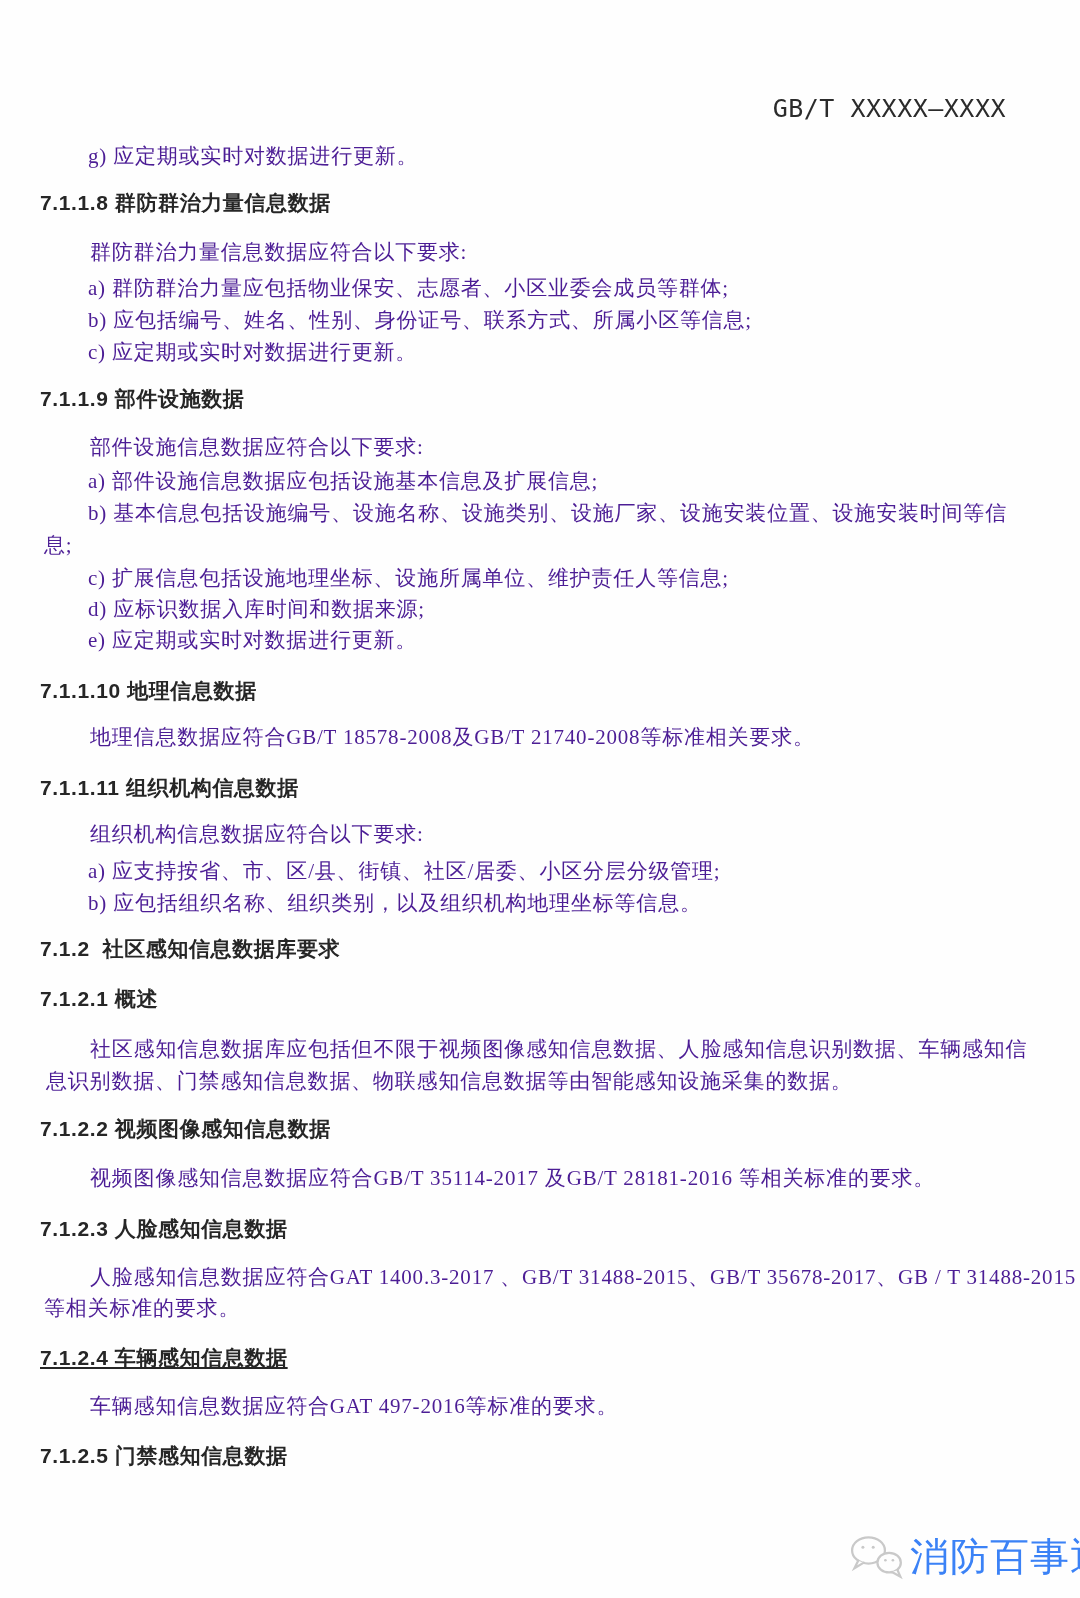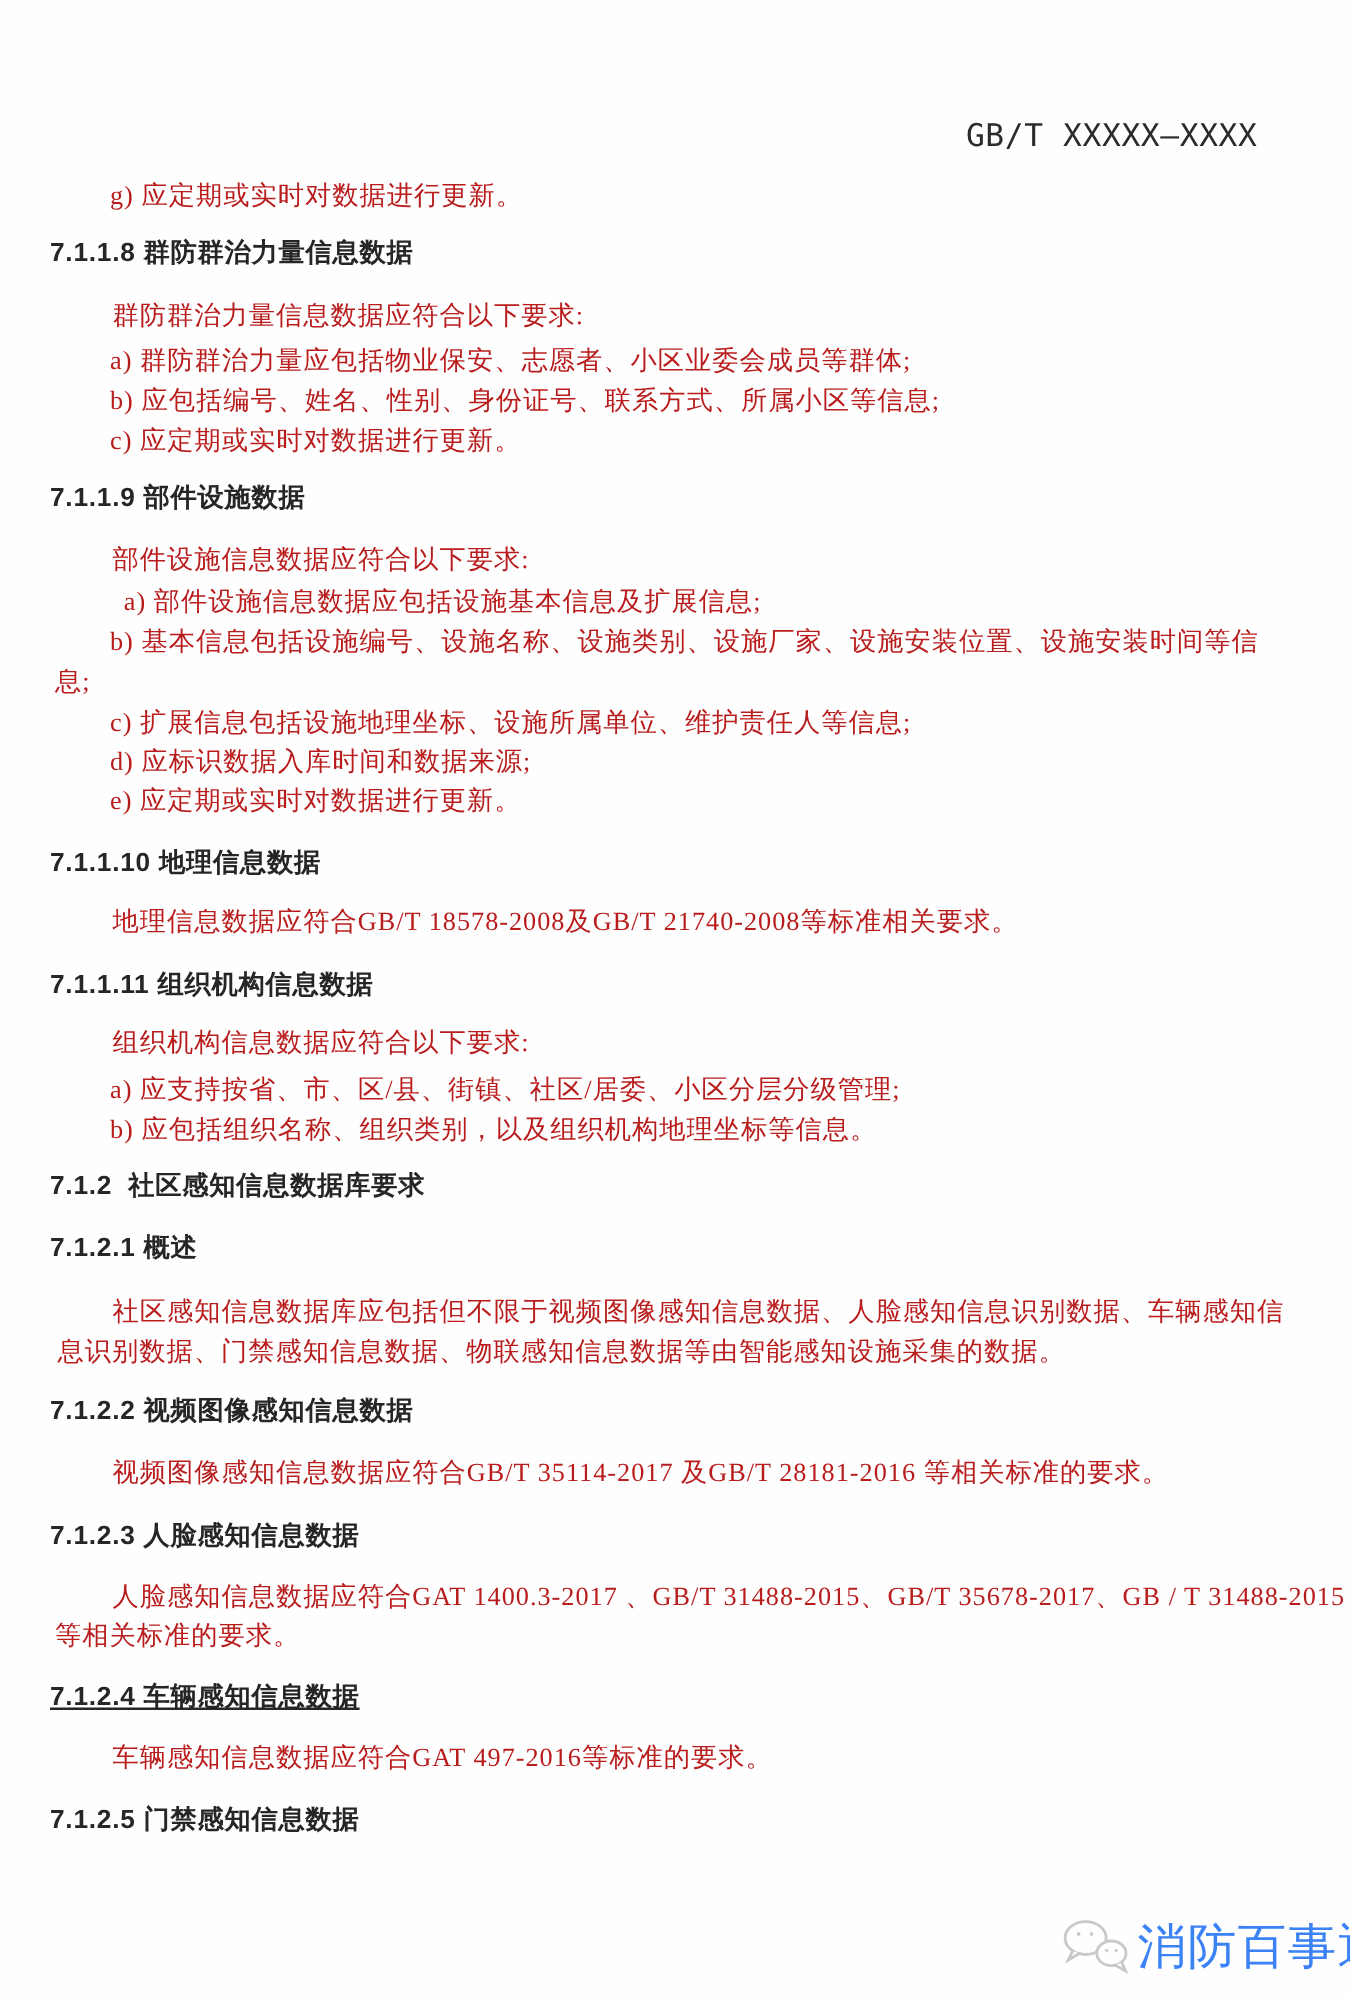--- a/index.html
+++ b/index.html
@@ -11,21 +11,21 @@
     font-family:"Liberation Serif","DejaVu Serif",serif;
   }
   .line {
     position:absolute;
     white-space:pre;
     line-height:1.15;
   }
   .t {
     font-family:"Liberation Serif","DejaVu Serif",serif;
     font-size:21px;
-    color:#b91c1c;
+    color:#4c1d95;
     letter-spacing:0.8px;
   }
   .h {
     font-family:"Liberation Sans","DejaVu Sans",sans-serif;
     font-weight:700;
     font-size:21px;
     color:#262626;
     letter-spacing:0.6px;
   }
   .header-code {
@@ -65,21 +65,21 @@
   <div class="line t" style="top:144px; left:88px;">g) 应定期或实时对数据进行更新。</div>
 
   <div class="line h" style="top:191px; left:40px;text-align:center;">7.1.1.8 群防群治力量信息数据</div>
   <div class="line t" style="top:240px; left:90px;text-align:right;">群防群治力量信息数据应符合以下要求:</div>
   <div class="line t" style="top:276px; left:88px;">a) 群防群治力量应包括物业保安、志愿者、小区业委会成员等群体;</div>
   <div class="line t" style="top:340px; left:88px;">c) 应定期或实时对数据进行更新。</div>
   <div class="line t" style="top:308px; left:88px;">b) 应包括编号、姓名、性别、身份证号、联系方式、所属小区等信息;</div>
 
   <div class="line h" style="top:387px; left:40px;">7.1.1.9 部件设施数据</div>
   <div class="line t" style="top:435px; left:90px;">部件设施信息数据应符合以下要求:</div>
-  <div class="line t" style="top:469px; left:99px;">a) 部件设施信息数据应包括设施基本信息及扩展信息;</div>
+  <div class="line t" style="top:469px; left:88px;">a) 部件设施信息数据应包括设施基本信息及扩展信息;</div>
   <div class="line t" style="top:501px; left:88px;">b) 基本信息包括设施编号、设施名称、设施类别、设施厂家、设施安装位置、设施安装时间等信</div>
   <div class="line t" style="top:533px; left:44px;">息;</div>
   <div class="line t" style="top:566px; left:88px;">c) 扩展信息包括设施地理坐标、设施所属单位、维护责任人等信息;</div>
   <div class="line t" style="top:597px; left:88px;">d) 应标识数据入库时间和数据来源;</div>
   <div class="line t" style="top:628px; left:88px;">e) 应定期或实时对数据进行更新。</div>
 
   <div class="line h" style="top:679px; left:40px;">7.1.1.10 地理信息数据</div>
   <div class="line t" style="top:725px; left:90px;">地理信息数据应符合GB/T 18578-2008及GB/T 21740-2008等标准相关要求。</div>
 
   <div class="line h" style="top:776px; left:40px;">7.1.1.11 组织机构信息数据</div>

